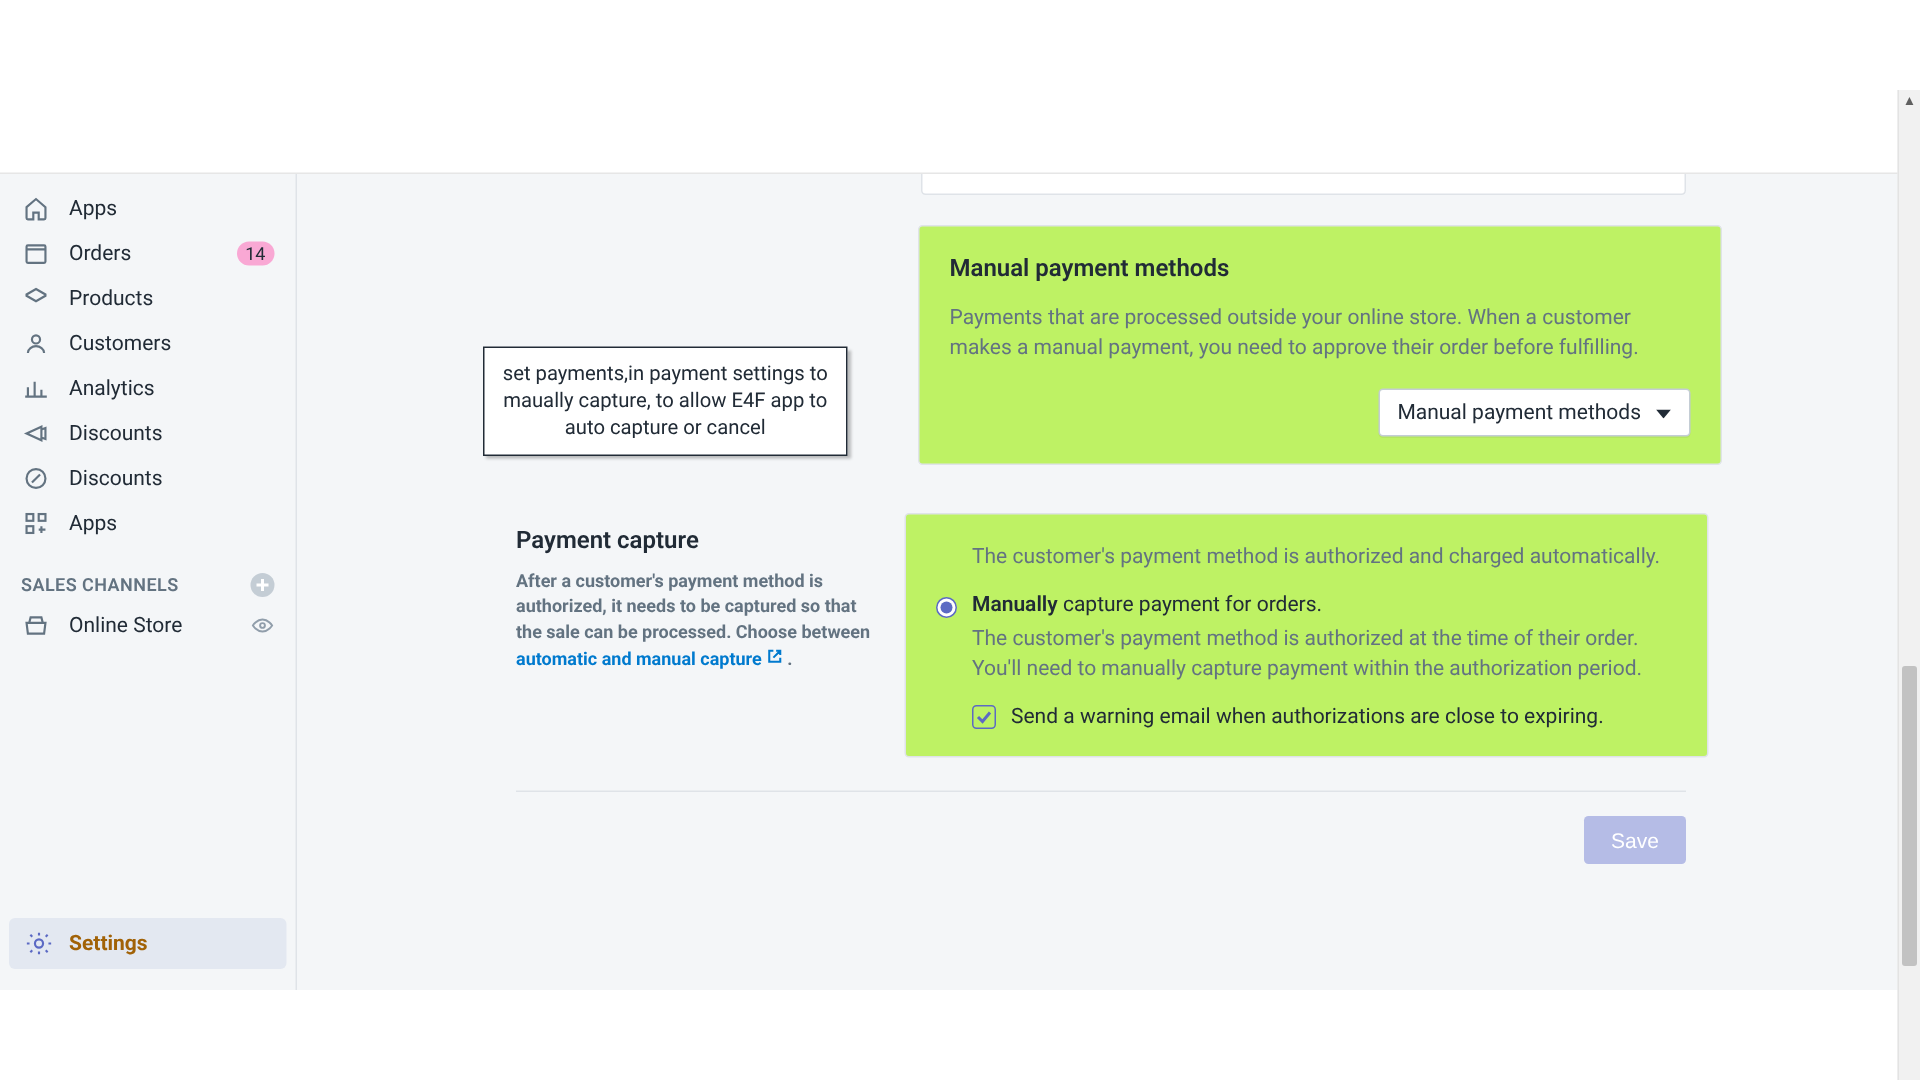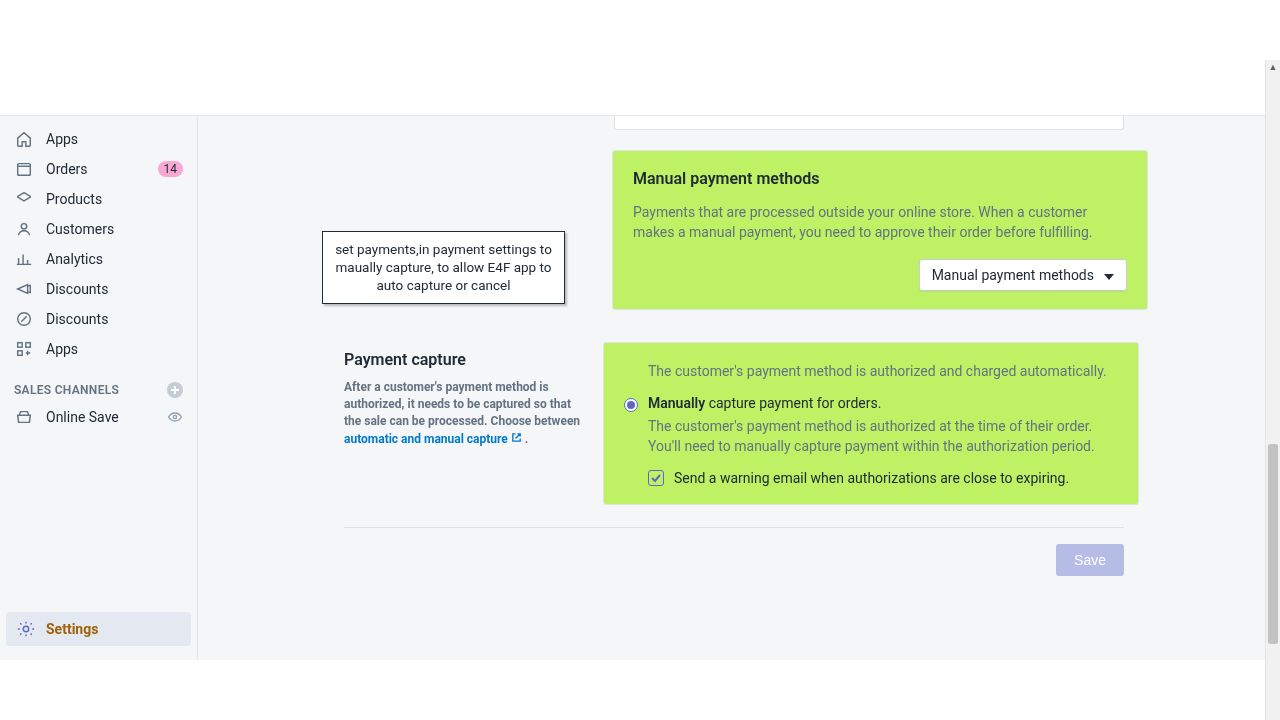--- a/index.html
+++ b/index.html
@@ -395,21 +395,21 @@
                 <path d="M5 1v8M1 5h8"></path>
               </svg>
           </span>
         </div>
         <div class="side-sub">
           <span class="icon">
             <svg width="18" height="18" viewBox="0 0 20 20" fill="none" stroke="currentColor" stroke-width="1.6">
                 <path d="M3 8h14l-1 8H4L3 8zM5 8l1-4h8l1 4"></path>
               </svg>
           </span>
-          <span class="label">Online Save</span>
+          <span class="label">Online Store</span>
           <span class="eye">
             <svg width="16" height="16" viewBox="0 0 20 20" fill="none" stroke="currentColor" stroke-width="1.6">
                 <path d="M2 10s3-5 8-5 8 5 8 5-3 5-8 5-8-5-8-5z"></path>
                 <circle cx="10" cy="10" r="2"></circle>
               </svg>
           </span>
         </div>
       </div>
 
       <div class="sidebar-footer">

